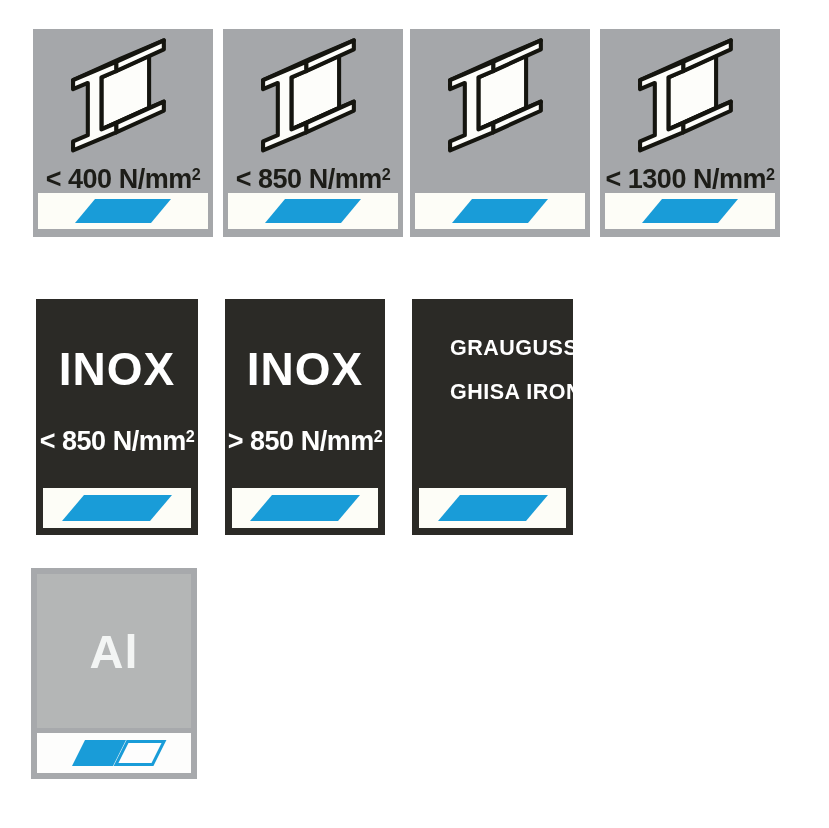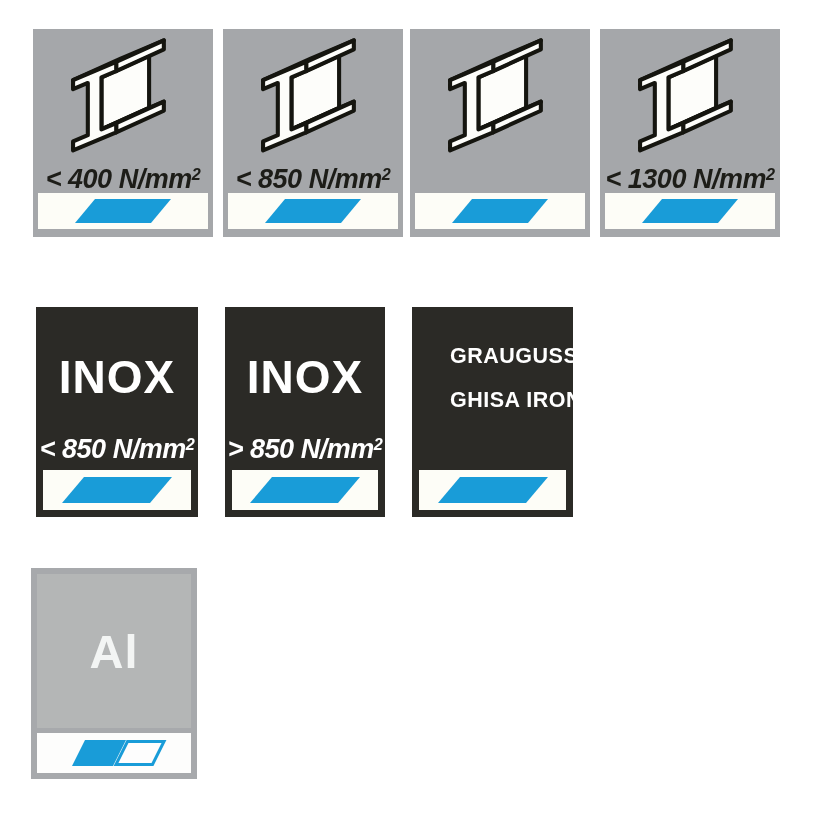--- a/index.html
+++ b/index.html
@@ -13,29 +13,29 @@
     --text-light:#ffffff;
     --ink:#15150f;
   }
   *{margin:0;padding:0;box-sizing:border-box;}
   body{background:#ffffff;font-family:"Liberation Sans",sans-serif;}
   .canvas{position:relative;width:829px;height:828px;background:#ffffff;overflow:hidden;}
 
   
   .tile{position:absolute;}
   .steel-tile{top:29px;width:180px;height:208px;background:var(--tile-gray);}
-  .dark-tile{top:307px;width:162px;height:210px;background:var(--tile-dark);}
+  .dark-tile{top:299px;width:162px;height:236px;background:var(--tile-dark);}
 
   .beam-wrap{position:absolute;top:8px;left:0;right:0;display:flex;justify-content:center;}
   .beam-wrap svg{width:122px;height:118px;}
   .beam-face{fill:#fdfdfa;stroke:var(--ink);stroke-width:3.6;stroke-linejoin:round;}
   .beam-shadow{fill:var(--ink);stroke:var(--ink);stroke-width:2;stroke-linejoin:round;}
 
   .spec-label{position:absolute;top:136px;left:0;right:0;text-align:center;
-    font-weight:bold;font-size:27px;line-height:28px;letter-spacing:-0.5px;color:var(--text-dark);white-space:nowrap;font-style:italic;}
+    font-weight:bold;font-size:27px;line-height:28px;letter-spacing:-0.5px;color:var(--text-dark);white-space:nowrap;}
   .spec-label sup{font-size:0.60em;position:relative;top:-0.48em;vertical-align:baseline;}
 
   .strip{position:absolute;left:5px;right:5px;bottom:8px;height:36px;background:var(--strip-white);
     display:flex;align-items:center;justify-content:center;}
   .strip svg{display:block;}
   .para{fill:var(--accent-blue);}
   .para-outline{fill:#fdfdfd;stroke:var(--accent-blue);stroke-width:3;}
 
   
   .inox-title{position:absolute;top:46px;left:0;right:0;text-align:center;

